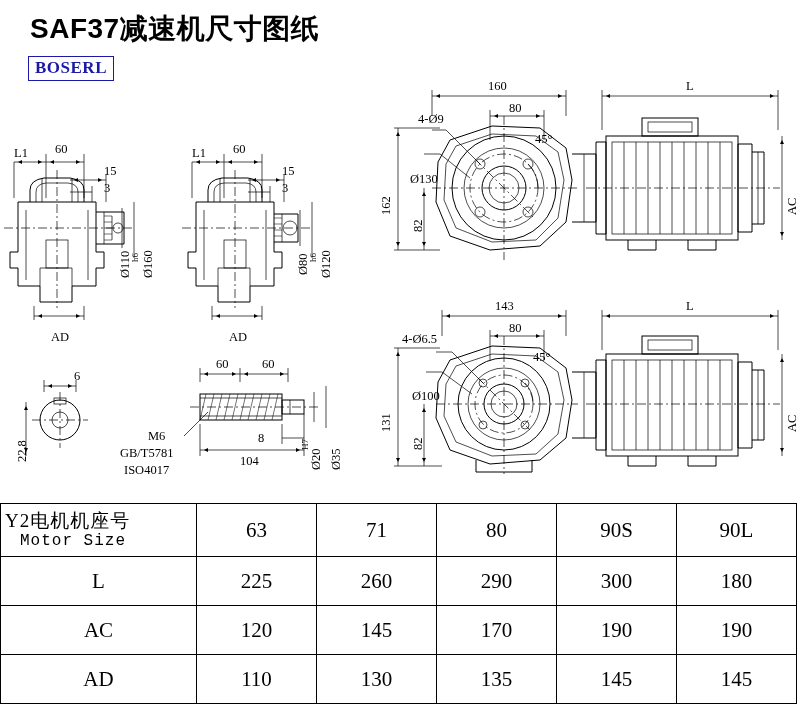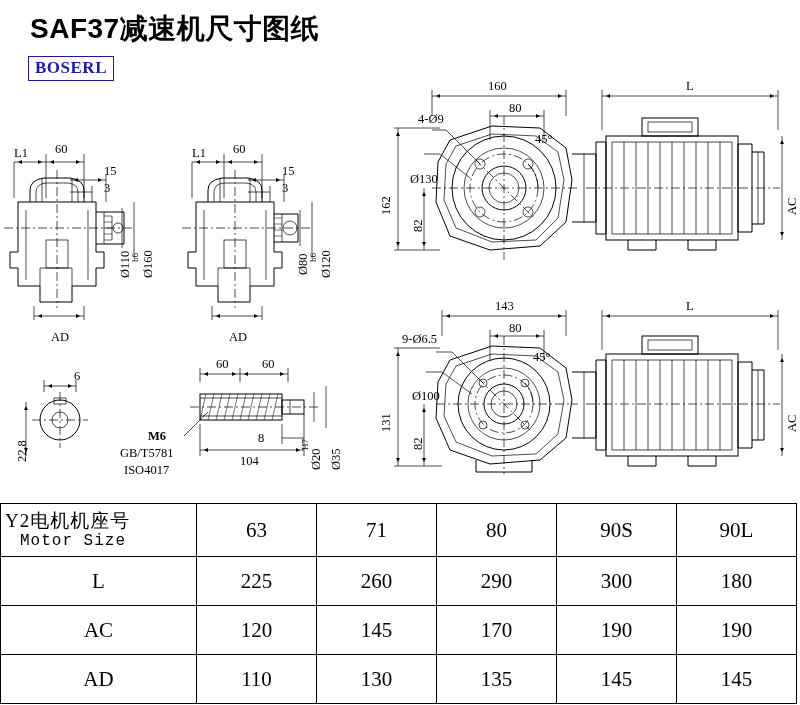--- a/index.html
+++ b/index.html
@@ -282,21 +282,21 @@
       <line class="dim" x1="114" y1="72" x2="114" y2="92"></line>
       <line class="dim" x1="136" y1="62" x2="136" y2="104"></line>
       <polygon points="36,98 40,96 40,100" fill="#000"></polygon>
       <polygon points="132,98 128,96 128,100" fill="#000"></polygon>
 
       <line class="dim" x1="40" y1="60" x2="16" y2="84"></line>
     </svg>
   </div>
   <div class="tx sm" style="left:216px;top:358px;">60</div>
   <div class="tx sm" style="left:262px;top:358px;">60</div>
-  <div class="tx sm" style="left:148px;top:430px;font-weight:bold;">M6</div>
+  <div class="tx sm" style="left:148px;top:430px;">M6</div>
   <div class="tx sm" style="left:120px;top:447px;">GB/T5781</div>
   <div class="tx sm" style="left:124px;top:464px;">ISO4017</div>
   <div class="tx sm" style="left:258px;top:432px;">8</div>
   <div class="tx sm" style="left:240px;top:455px;">104</div>
   <div class="tx sm vert" style="left:310px;top:470px;">Ø20</div>
   <div class="tx vert" style="left:301px;top:450px;font-size:9px;">H7</div>
   <div class="tx sm vert" style="left:330px;top:470px;">Ø35</div>
 
   <div class="dwg" style="left:380px;top:70px;">
     <svg width="420" height="230" viewBox="0 0 420 230">
@@ -471,21 +471,21 @@
       <path class="ln" d="M308,166 L308,176 L336,176 L336,166"></path>
       <line class="ctr" x1="206" y1="114" x2="400" y2="114"></line>
 
       <line class="dim" x1="402" y1="64" x2="402" y2="166"></line>
       <polygon points="402,68 400,72 404,72" fill="#000"></polygon>
       <polygon points="402,162 400,158 404,158" fill="#000"></polygon>
     </svg>
   </div>
   <div class="tx sm" style="left:495px;top:300px;">143</div>
   <div class="tx sm" style="left:686px;top:300px;">L</div>
-  <div class="tx sm" style="left:402px;top:333px;">9-Ø6.5</div>
+  <div class="tx sm" style="left:402px;top:333px;">4-Ø6.5</div>
   <div class="tx sm" style="left:509px;top:322px;">80</div>
   <div class="tx sm" style="left:533px;top:351px;">45°</div>
   <div class="tx sm" style="left:412px;top:390px;">Ø100</div>
   <div class="tx sm vert" style="left:380px;top:432px;">131</div>
   <div class="tx sm vert" style="left:412px;top:450px;">82</div>
   <div class="tx sm vert" style="left:786px;top:432px;">AC</div>
 
   <table class="tbl">
     <colgroup>
       <col class="col0">

